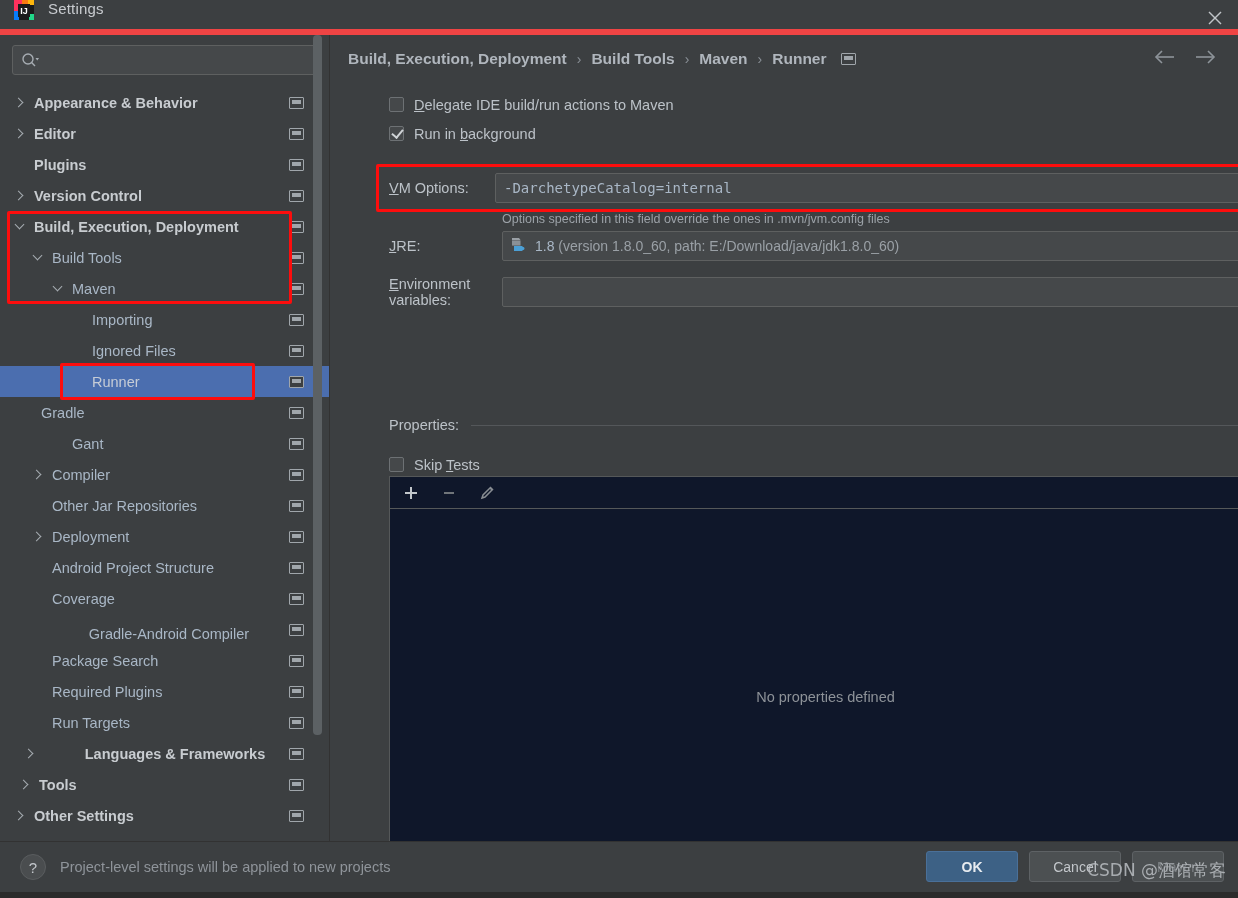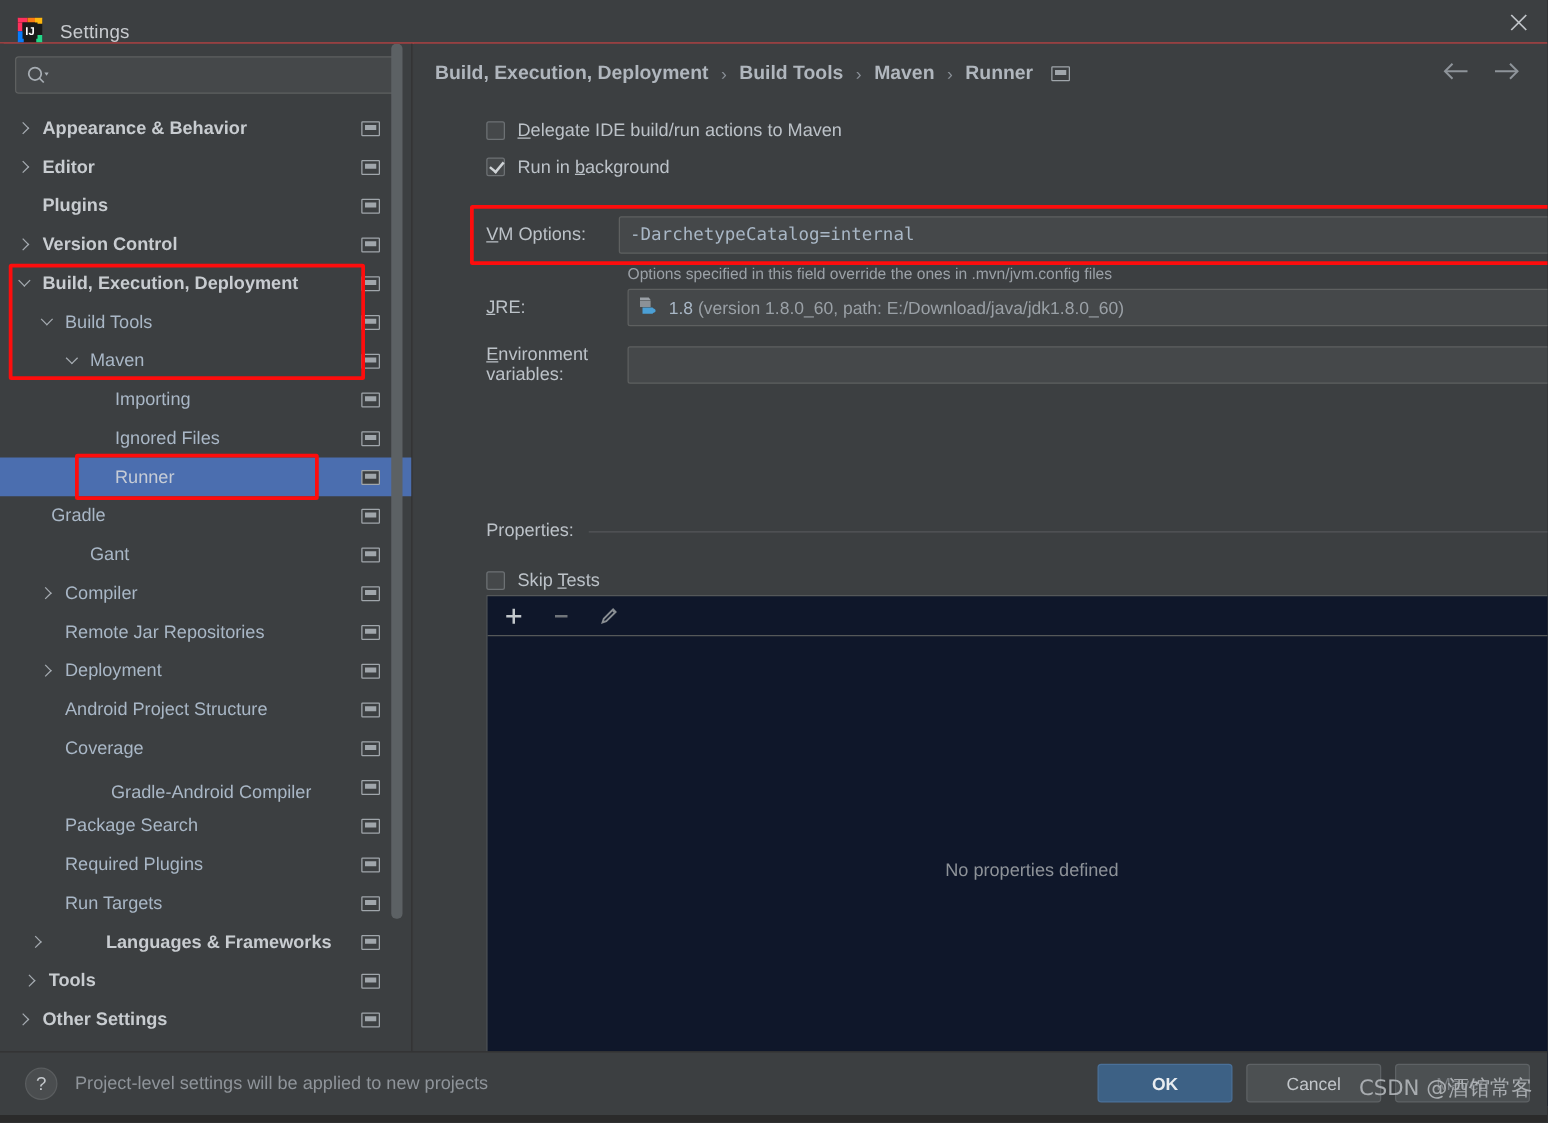--- a/index.html
+++ b/index.html
@@ -14,22 +14,22 @@
     position: relative;
     width: 1238px; height: 898px;
     background: #3c3f41;
   }
 
   
   .titlebar {
     position: absolute; left: 0; top: 0;
     width: 1238px; height: 35px;
     background: #3c3f41;
-    display: flex; align-items: flex-end;
-    border-bottom: 1px solid #ef4444;
+    display: flex; align-items: flex-start;
+    border-bottom: 6px solid #ef4444;
   }
   .title-icon {
     margin-left: 14px; width: 20px; height: 20px;
     position: relative; flex: none;
   }
   .title-text {
     margin-left: 14px;
     color: #c8cbcf; font-size: 15px;
     letter-spacing: .2px;
   }
@@ -270,21 +270,21 @@
     width: 26px; height: 26px; border-radius: 50%;
     background: #4a4d4f; border: 1px solid #5a5d5f;
     color: #c3c7cb; font-size: 15px;
     display: flex; align-items: center; justify-content: center;
   }
   .btns {
     position: absolute; right: 14px; top: 9px;
     display: flex; gap: 11px;
   }
   .btn {
-    width: 108px; height: 31px; border-radius: 3px;
+    width: 92px; height: 31px; border-radius: 3px;
     display: flex; align-items: center; justify-content: center;
     font-size: 14px; border: 1px solid #5e6265;
     background: #4c5052; color: #c2c6ca;
   }
   .btn.primary {
     background: #3d6185; border-color: #4a7099; color: #e8ecf0; font-weight: bold;
   }
   .btn.disabled { color: #7b7f83; }
   .watermark {
     position: absolute; right: 12px; bottom: 16px;
@@ -405,21 +405,21 @@
             <span class="tree-label">Gant</span>
             <span class="row-icon"></span>
           </div>
           <div class="tree-row" style="padding-left: 32px;">
             <span class="arrow right" style="margin-right: 8px;"></span>
             <span class="tree-label">Compiler</span>
             <span class="row-icon"></span>
           </div>
           <div class="tree-row" style="padding-left: 32px;">
             <span class="arrow" style="margin-right: 8px;"></span>
-            <span class="tree-label">Remote Jar Repositories</span>
+            <span class="tree-label">Other Jar Repositories</span>
             <span class="row-icon"></span>
           </div>
           <div class="tree-row" style="padding-left: 32px;">
             <span class="arrow right" style="margin-right: 8px;"></span>
             <span class="tree-label">Deployment</span>
             <span class="row-icon"></span>
           </div>
           <div class="tree-row" style="padding-left: 32px;">
             <span class="arrow" style="margin-right: 8px;"></span>
             <span class="tree-label">Android Project Structure</span>

